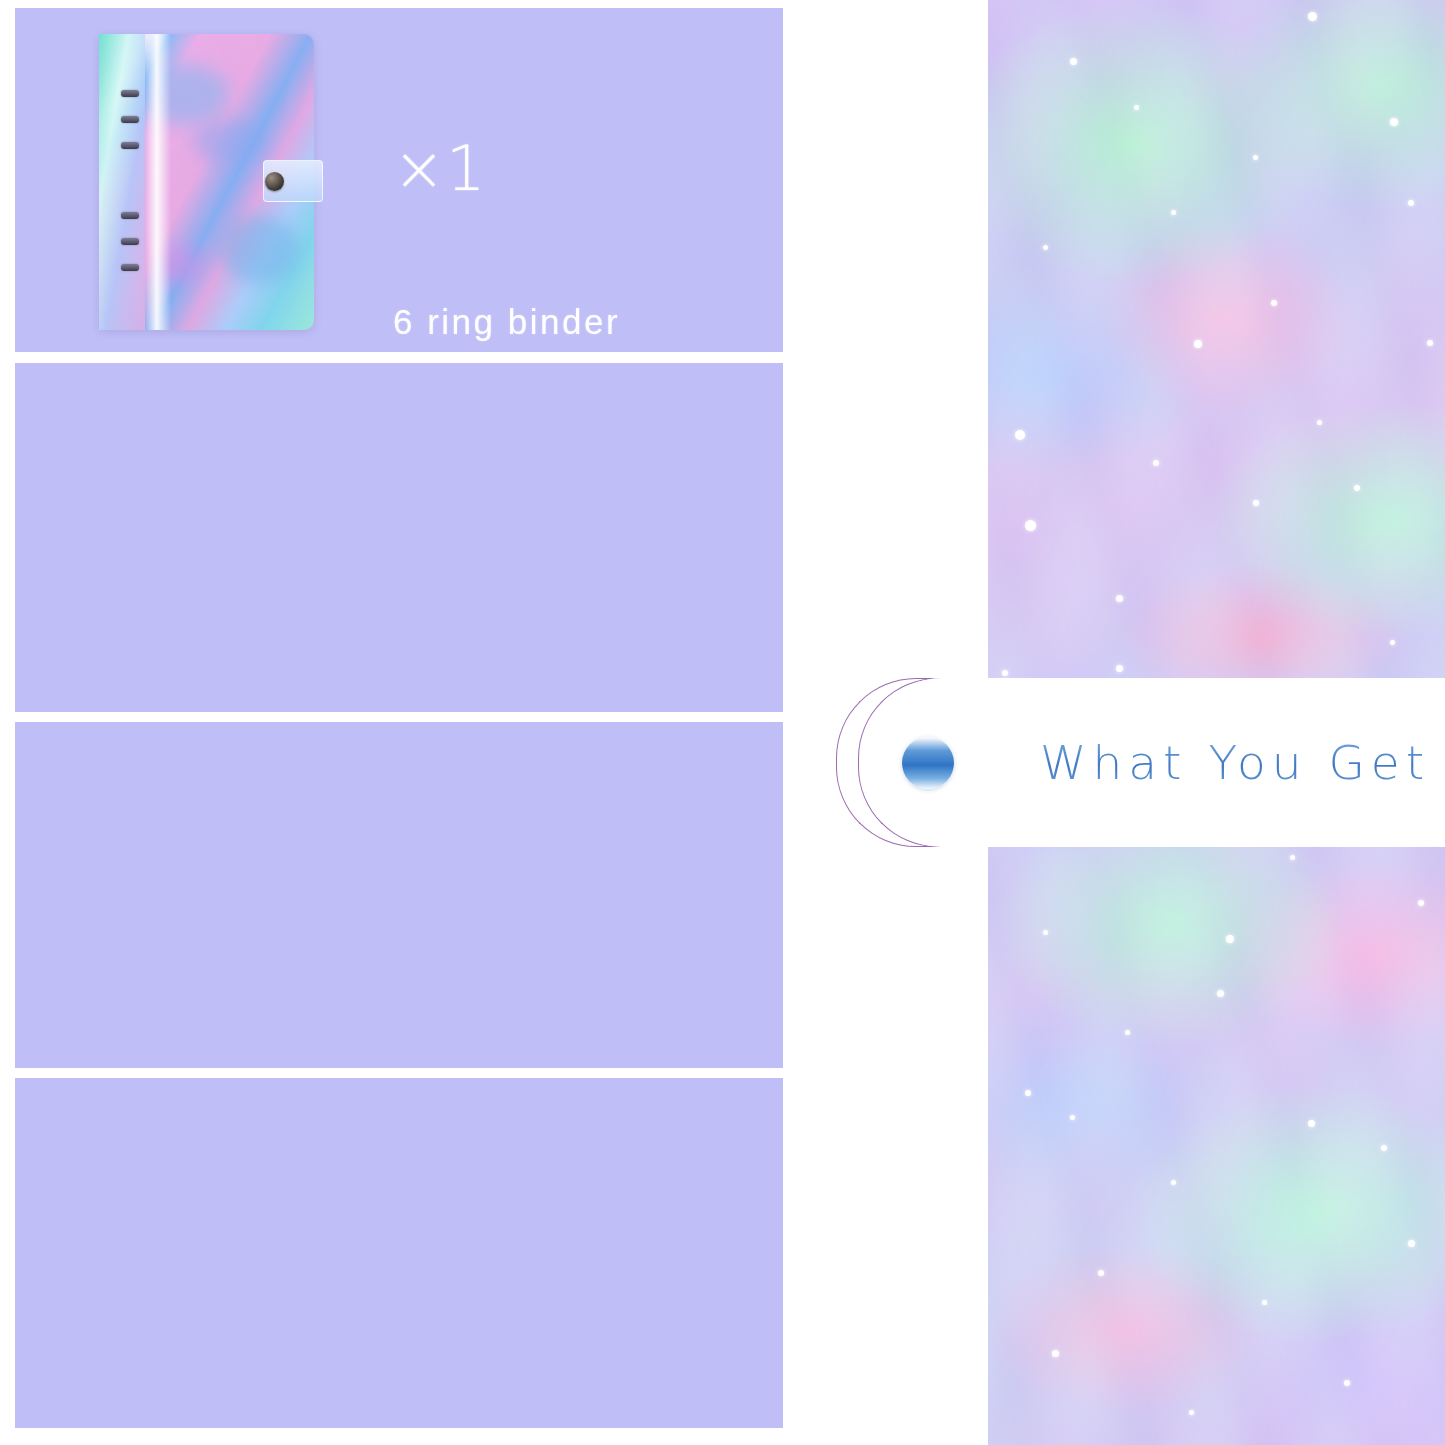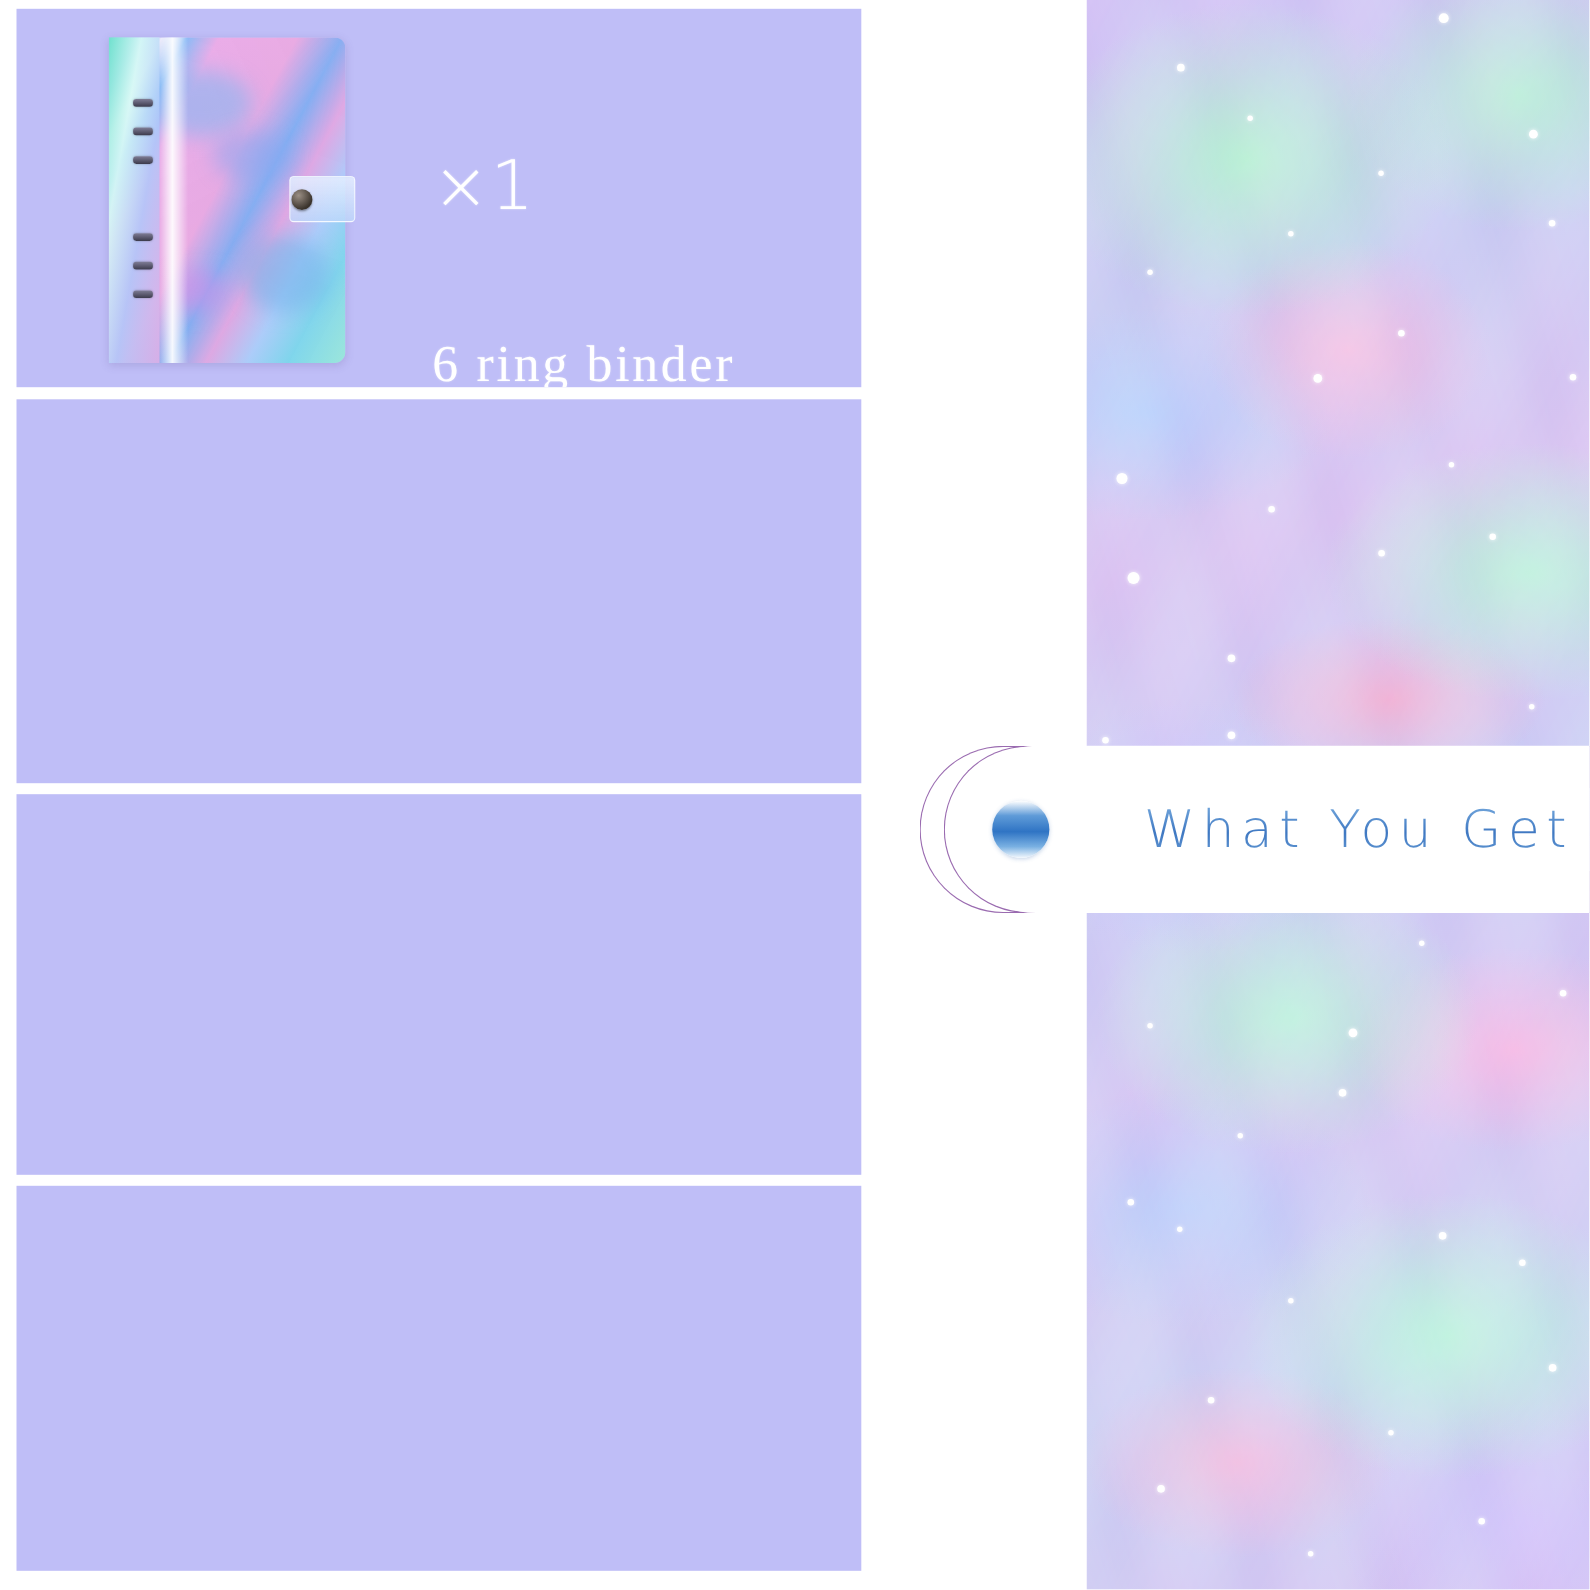--- a/index.html
+++ b/index.html
@@ -35,23 +35,23 @@
 
   .qty {
     font-family: "DejaVu Sans", sans-serif;
     font-weight: 300;
     font-size: 62px;
     letter-spacing: 1px;
     line-height: 1;
     text-shadow: 0 0 2px rgba(255,255,255,.6);
   }
   .desc {
-    font-family: Liberation Serif, serif;
+    font-family: Liberation Sans, sans-serif;
     font-weight: 300;
-    font-size: 47px;
+    font-size: 35px;
     letter-spacing: 2.5px;
     line-height: 1.65;
     text-shadow: 0 0 2px rgba(255,255,255,.45);
     white-space: pre-line;
   }
 
   
   .c1-qty  { left: 378px; top: 130px; }
   .c1-desc { left: 378px; top: 285px; }
 
@@ -157,21 +157,21 @@
   .holo-dot {
     position: absolute; border-radius: 50%;
     background: #ffffff;
     box-shadow: 0 0 4px rgba(255,255,255,.85);
   }
 
   
   .banner { position: absolute; left: 836px; top: 678px; width: 609px; height: 152px; }
 
   .banner-ring-outer, .banner-ring-inner, .banner-pill {
-    position: absolute; top: 0; height: 152px;
+    position: absolute; top: 0; height: 169px;
   }
   .banner-ring-outer {
     left: 0; width: 609px;
     border: 1.6px solid #9a6bb0;
     border-right: none;
     border-radius: 80px 0 0 80px;
     background: transparent;
   }
   .banner-ring-inner {
     left: 22px; width: 587px;

